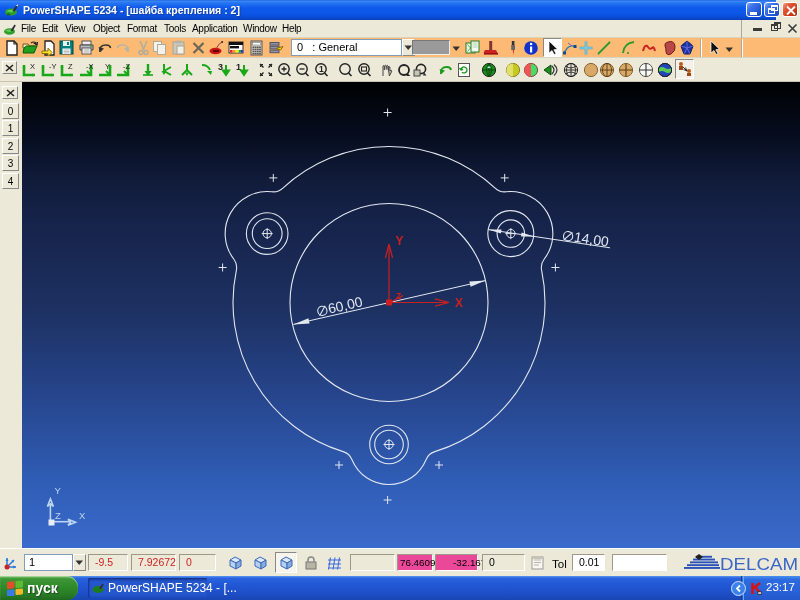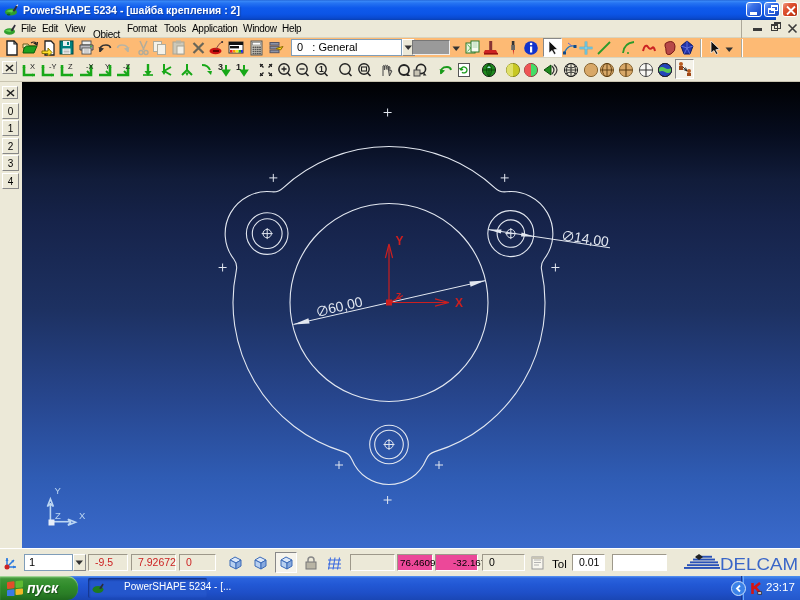--- a/index.html
+++ b/index.html
@@ -31,21 +31,21 @@
 </div>
 <div class="abs" style="left:0;top:20px;width:800px;height:18px;background:#ece9d8;border-bottom:1px solid #d8d4c0">
 <svg class="abs" style="left:3px;top:3px" width="15" height="13">
       <ellipse cx="6.5" cy="8.5" rx="5.5" ry="3.2" fill="#2e9e2e"></ellipse>
       <path d="M2 7.8 q3 -2 7 -1 l-1.8 2.4 z" fill="#5ecf4e"></path>
       <path d="M7.5 7.5 L11.5 1.5 l1.3 0.9 L9.7 8 Z" fill="#2d2d3a"></path>
     </svg>
 <span class="abs" style="left:21px;top:3px;font-size:10px;letter-spacing:-0.3px;color:#000">File</span>
 <span class="abs" style="left:42px;top:3px;font-size:10px;letter-spacing:-0.3px;color:#000">Edit</span>
 <span class="abs" style="left:65px;top:3px;font-size:10px;letter-spacing:-0.3px;color:#000">View</span>
-<span class="abs" style="left:93px;top:9px;font-size:10px;letter-spacing:-0.3px;color:#000">Object</span>
+<span class="abs" style="left:93px;top:3px;font-size:10px;letter-spacing:-0.3px;color:#000">Object</span>
 <span class="abs" style="left:127px;top:3px;font-size:10px;letter-spacing:-0.3px;color:#000">Format</span>
 <span class="abs" style="left:164px;top:3px;font-size:10px;letter-spacing:-0.3px;color:#000">Tools</span>
 <span class="abs" style="left:192px;top:3px;font-size:10px;letter-spacing:-0.3px;color:#000">Application</span>
 <span class="abs" style="left:243px;top:3px;font-size:10px;letter-spacing:-0.3px;color:#000">Window</span>
 <span class="abs" style="left:282px;top:3px;font-size:10px;letter-spacing:-0.3px;color:#000">Help</span>
 <div class="abs" style="left:741px;top:0;width:1px;height:18px;background:#aca899"></div>
 <div class="abs" style="left:753px;top:8px;width:9px;height:3px;background:#3a3a3a"></div>
 <div class="abs" style="left:771px;top:4px;width:7px;height:7px;border:1px solid #3a3a3a;border-top-width:2px"></div>
     <div class="abs" style="left:774px;top:2px;width:7px;height:7px;border:1px solid #3a3a3a;border-top-width:2px"></div>
 <svg class="abs" style="left:787px;top:3px" width="11" height="11">
@@ -542,27 +542,27 @@
 <div class="abs" style="left:0;top:576px;width:800px;height:24px;background:linear-gradient(180deg,#5b96f2 0%,#2a63dd 9%,#2258d5 35%,#1e4fc8 70%,#1a46b4 100%)">
 <div class="abs" style="left:0;top:0;width:78px;height:24px;border-radius:0 11px 11px 0;background:linear-gradient(180deg,#7fc26e 0%,#3e9637 12%,#2f8a2a 45%,#2a7d26 75%,#1f6a1e 100%);box-shadow:inset 0 1px 1px #a5d898"></div>
 <svg class="abs" style="left:7px;top:4px" width="17" height="16">
       <g transform="skewY(-6)">
         <rect x="0" y="2" width="7.5" height="7" rx="1" fill="#e24e2a"></rect>
         <rect x="8.5" y="2" width="7.5" height="7" rx="1" fill="#5eba32"></rect>
         <rect x="0" y="10" width="7.5" height="7" rx="1" fill="#3a7ae8"></rect>
         <rect x="8.5" y="10" width="7.5" height="6" rx="1" fill="#f2b828"></rect>
       </g>
     </svg>
-<span class="abs" style="left:27px;top:4px;color:#fff;font-size:14px;font-weight:bold;font-style:italic;text-shadow:1px 1px 1px #1a4a1a">пуск</span>
+<span class="abs" style="left:27px;top:4px;color:#fff;font-size:14px;font-weight:bold;text-shadow:1px 1px 1px #1a4a1a">пуск</span>
 <div class="abs" style="left:88px;top:2px;width:119px;height:20px;border-radius:2px;background:linear-gradient(180deg,#1a45b0 0%,#2456cc 20%,#2456cc 80%,#1e4cc0 100%);box-shadow:inset 1px 1px 2px #12307e"></div>
 <svg class="abs" style="left:92px;top:6px" width="13" height="12">
       <ellipse cx="6" cy="7.5" rx="5.5" ry="3.5" fill="#1e7a1e"></ellipse>
       <path d="M7 6.5 L10.5 1.5 l1.2 0.9 L9.2 7 Z" fill="#2d2d3a"></path>
     </svg>
-<span class="abs" style="left:124px;top:5px;color:#fff;font-size:10px">PowerSHAPE 5234 - [...</span>
+<span class="abs" style="left:108px;top:5px;color:#fff;font-size:12px">PowerSHAPE 5234 - [...</span>
 <div class="abs" style="left:742px;top:0;width:58px;height:24px;background:linear-gradient(180deg,#4a90ee 0%,#2e6be0 15%,#2a62d8 60%,#2458cc 100%)"></div>
 <div class="abs" style="left:741px;top:0;width:1px;height:24px;background:#1a3a90"></div>
 <div class="abs" style="left:743px;top:0;width:1px;height:24px;background:#6aa8f8"></div>
 <svg class="abs" style="left:731px;top:5px" width="15" height="15">
       <circle cx="7.5" cy="7.5" r="7" fill="#3b82e8" stroke="#cfe2fa" stroke-width="1"></circle>
       <path d="M9 4.5 L6 7.5 L9 10.5" stroke="#fff" stroke-width="1.8" fill="none"></path>
     </svg>
 <svg class="abs" style="left:750px;top:6px" width="13" height="13">
       <path d="M2.5 1 V12 M2.5 7 L10 1 M5.5 5.5 L11 12" stroke="#d41414" stroke-width="2.6" fill="none"></path>
       <path d="M7.5 9.5 h4.5 v3 h-4.5 z" fill="#2a2a2a"></path>

